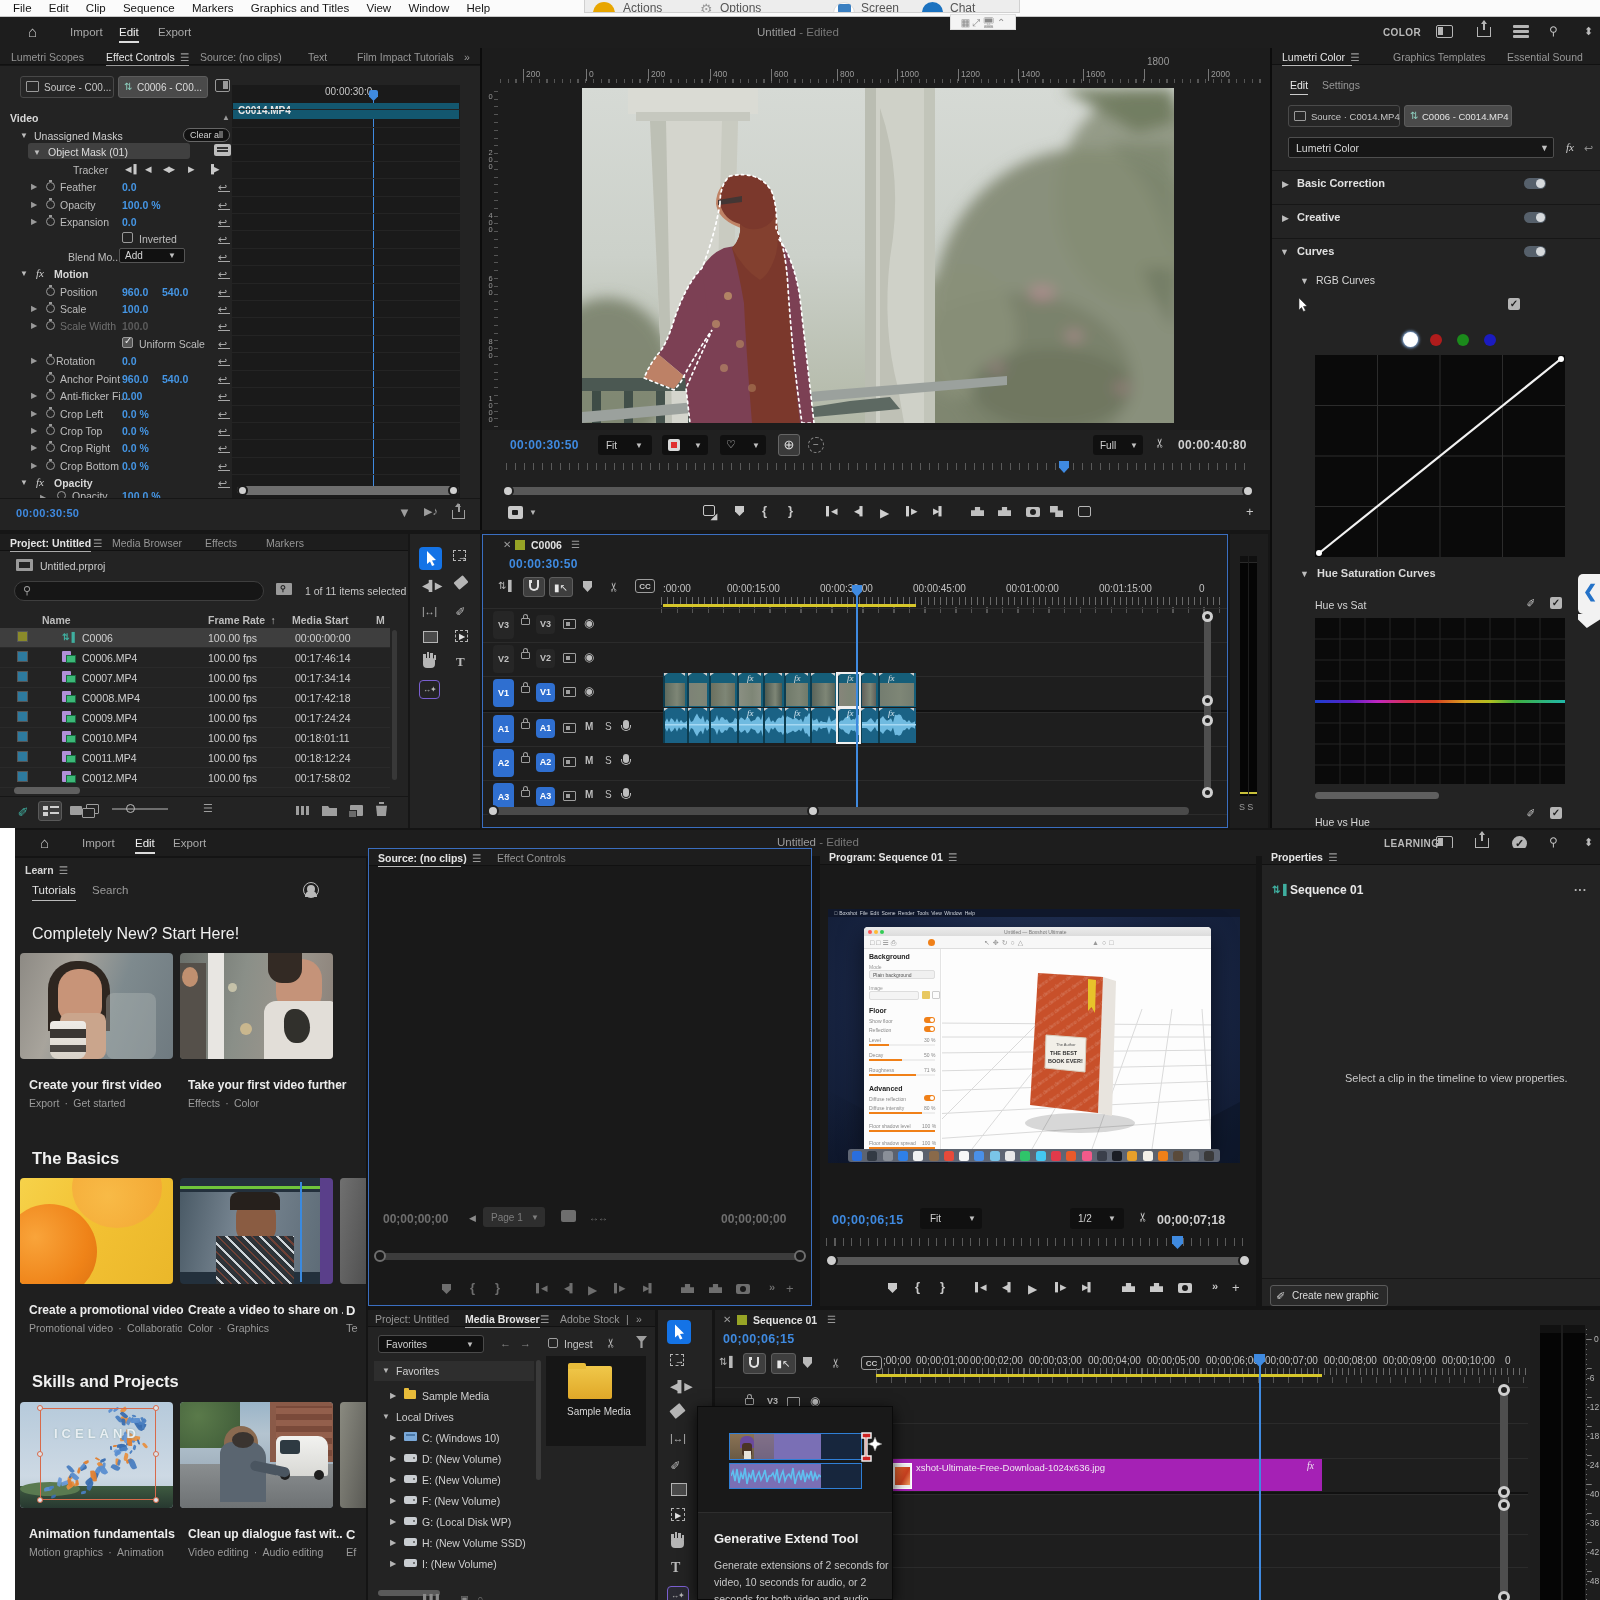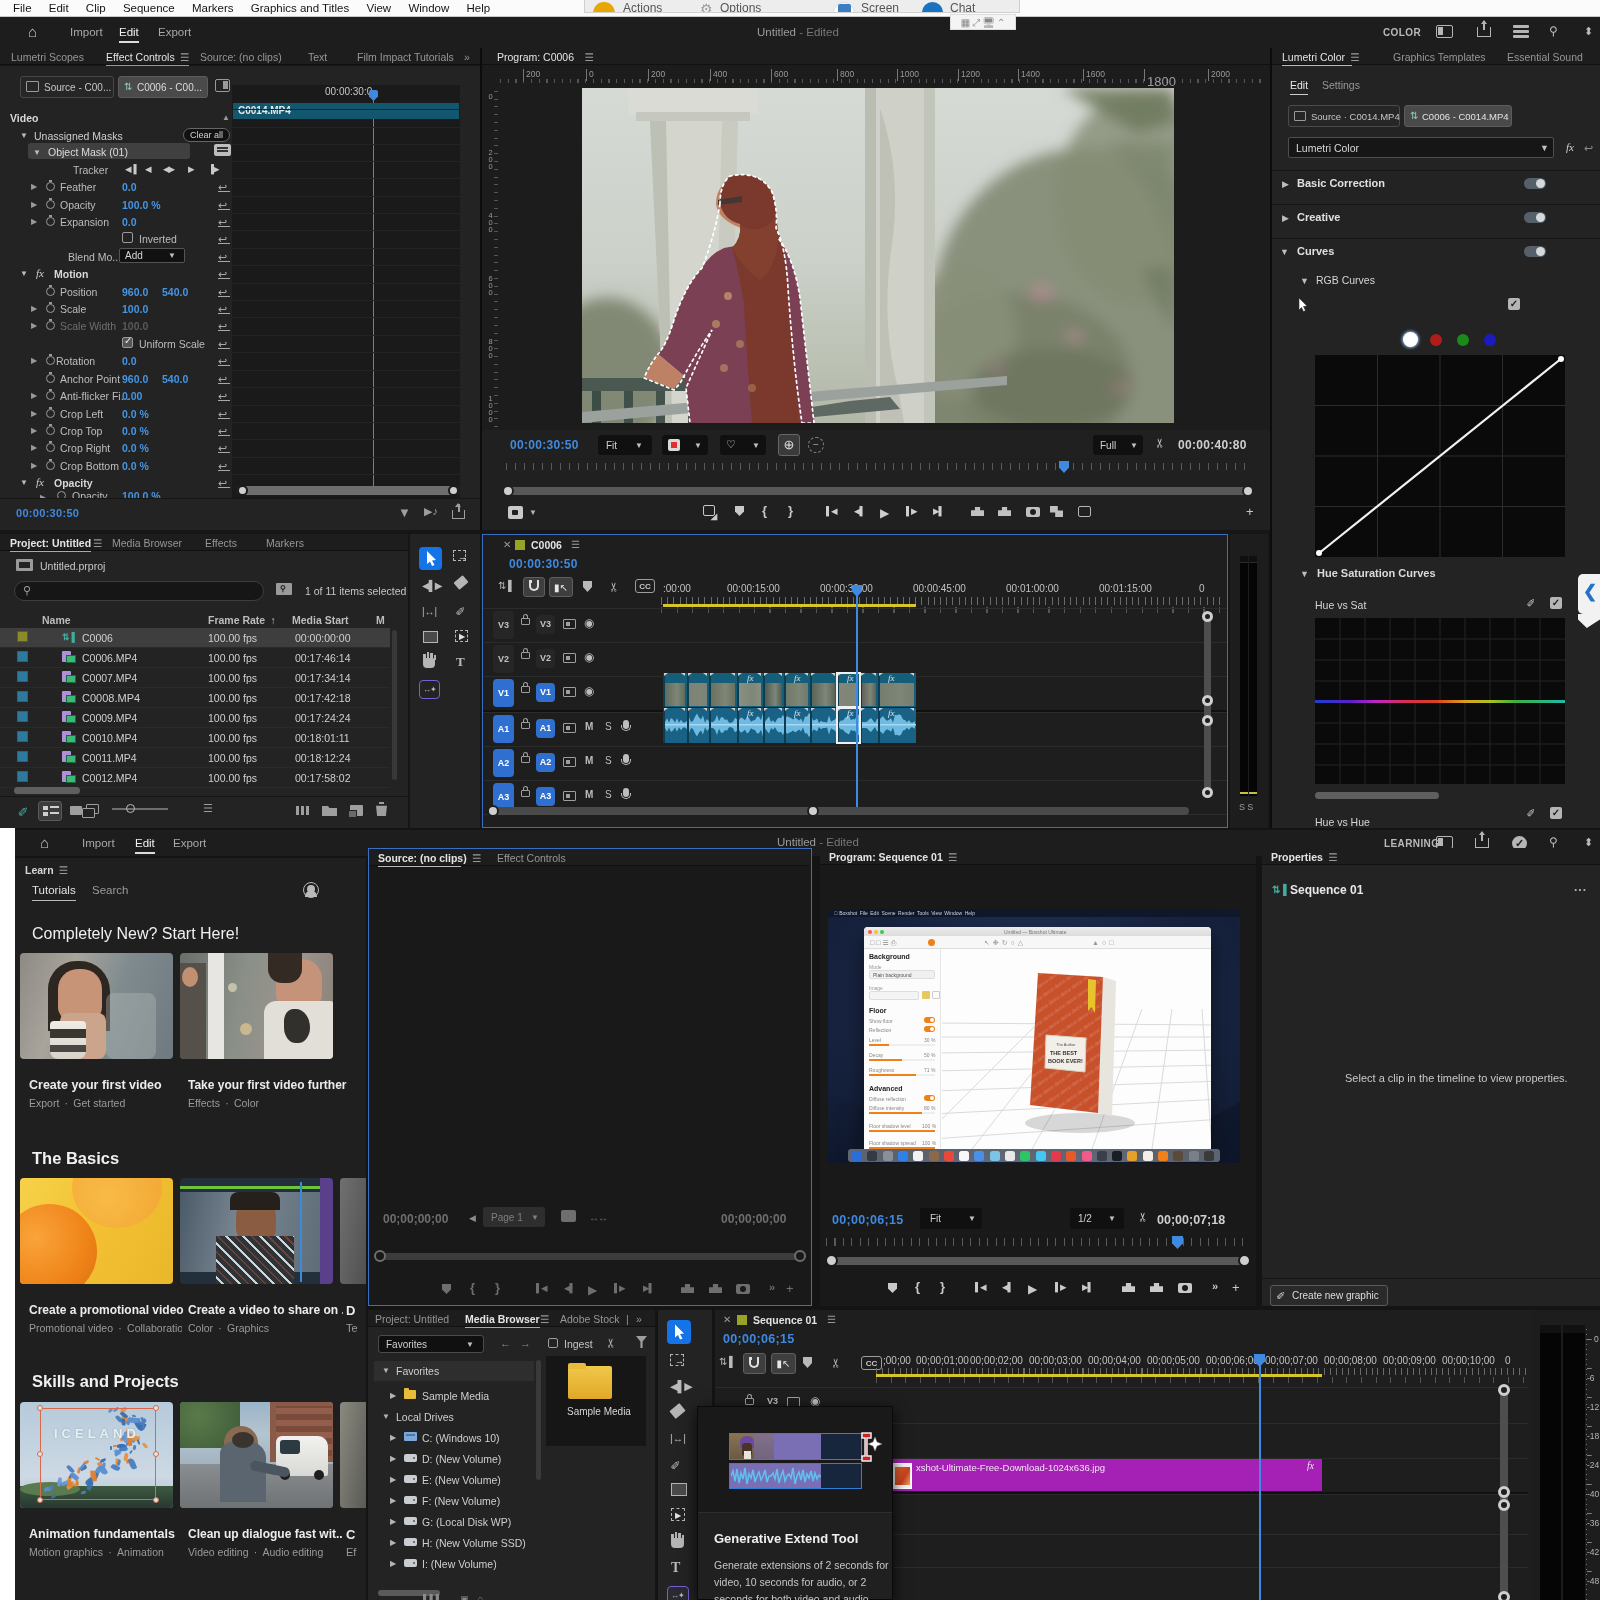--- a/index.html
+++ b/index.html
@@ -245,23 +245,20 @@
    <div class="a ic" style="left:398px;top:6px;font-size:13px">▼</div>
    <div class="a ic" style="left:424px;top:6px;font-size:11px">▶♪</div>
    <div class="a" style="left:452px;top:11px;width:13px;height:9px;border:1.5px solid #9e9e9e;border-top:none"></div>
         <div class="a" style="left:457.5px;top:5px;width:2px;height:8px;background:#9e9e9e"></div>
         <div class="a" style="left:455px;top:4px;width:0;height:0;border-left:3px solid transparent;border-right:3px solid transparent;border-bottom:4px solid #9e9e9e"></div>
   </div>
  </div>
  <div class="a" style="left:480px;top:48px;width:2px;height:482px;background:#0c0c0c"></div>
 
  <div class="a" style="left:482px;top:48px;width:788px;height:482px;background:#1c1c1c">
-  <div class="a hdr" style="left:0;top:0;width:788px;height:17px;border-bottom:1px solid #111">
-   <span class="a tabon" style="left:15px;top:3px">Program: C0006 <span style="color:#9a9a9a">☰</span></span>
-  </div>
 
   <div class="a" style="left:18px;top:22px;width:762px;height:13px;background:repeating-linear-gradient(90deg,#555 0,#555 1px,transparent 1px,transparent 7.75px) 0 100%/100% 4px no-repeat"></div>
   <div id="hrule">
         <div class="a" style="left:41px;top:21px;width:1px;height:12px;background:#777"></div>
         <div class="a" style="left:44px;top:21px;color:#9a9a9a;font-size:8.5px">200</div>
         <div class="a" style="left:104px;top:21px;width:1px;height:12px;background:#777"></div>
         <div class="a" style="left:107px;top:21px;color:#9a9a9a;font-size:8.5px">0</div>
         <div class="a" style="left:166px;top:21px;width:1px;height:12px;background:#777"></div>
         <div class="a" style="left:169px;top:21px;color:#9a9a9a;font-size:8.5px">200</div>
         <div class="a" style="left:228px;top:21px;width:1px;height:12px;background:#777"></div>
@@ -272,21 +269,21 @@
         <div class="a" style="left:358px;top:21px;color:#9a9a9a;font-size:8.5px">800</div>
         <div class="a" style="left:415px;top:21px;width:1px;height:12px;background:#777"></div>
         <div class="a" style="left:418px;top:21px;color:#9a9a9a;font-size:8.5px">1000</div>
         <div class="a" style="left:476px;top:21px;width:1px;height:12px;background:#777"></div>
         <div class="a" style="left:479px;top:21px;color:#9a9a9a;font-size:8.5px">1200</div>
         <div class="a" style="left:536px;top:21px;width:1px;height:12px;background:#777"></div>
         <div class="a" style="left:539px;top:21px;color:#9a9a9a;font-size:8.5px">1400</div>
         <div class="a" style="left:601px;top:21px;width:1px;height:12px;background:#777"></div>
         <div class="a" style="left:604px;top:21px;color:#9a9a9a;font-size:8.5px">1600</div>
         <div class="a" style="left:662px;top:21px;width:1px;height:12px;background:#777"></div>
-        <div class="a" style="left:665px;top:26px;color:#9a9a9a;font-size:13px">1800</div>
+        <div class="a" style="left:665px;top:8px;color:#9a9a9a;font-size:10px">1800</div>
         <div class="a" style="left:726px;top:21px;width:1px;height:12px;background:#777"></div>
         <div class="a" style="left:729px;top:21px;color:#9a9a9a;font-size:8.5px">2000</div>
       </div>
   <div class="a" style="left:3px;top:36px;width:13px;height:390px;background:repeating-linear-gradient(0deg,#555 0,#555 1px,transparent 1px,transparent 7.8px) 100% 0/4px 100% no-repeat"></div>
   <div id="vrule">
         <div class="a" style="left:4px;top:44px;color:#9a9a9a;font-size:7.5px;writing-mode:vertical-rl;text-orientation:upright;letter-spacing:-2px">0</div>
         <div class="a" style="left:4px;top:100px;color:#9a9a9a;font-size:7.5px;writing-mode:vertical-rl;text-orientation:upright;letter-spacing:-2px">200</div>
         <div class="a" style="left:4px;top:163px;color:#9a9a9a;font-size:7.5px;writing-mode:vertical-rl;text-orientation:upright;letter-spacing:-2px">400</div>
         <div class="a" style="left:4px;top:226px;color:#9a9a9a;font-size:7.5px;writing-mode:vertical-rl;text-orientation:upright;letter-spacing:-2px">600</div>
         <div class="a" style="left:4px;top:289px;color:#9a9a9a;font-size:7.5px;writing-mode:vertical-rl;text-orientation:upright;letter-spacing:-2px">800</div>

